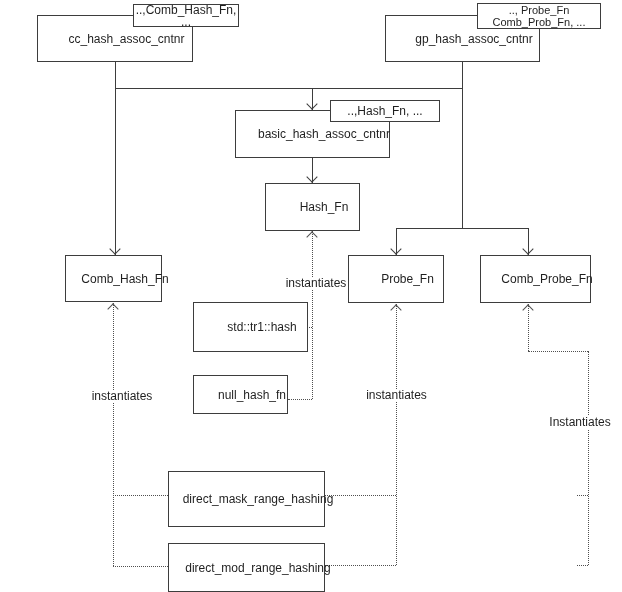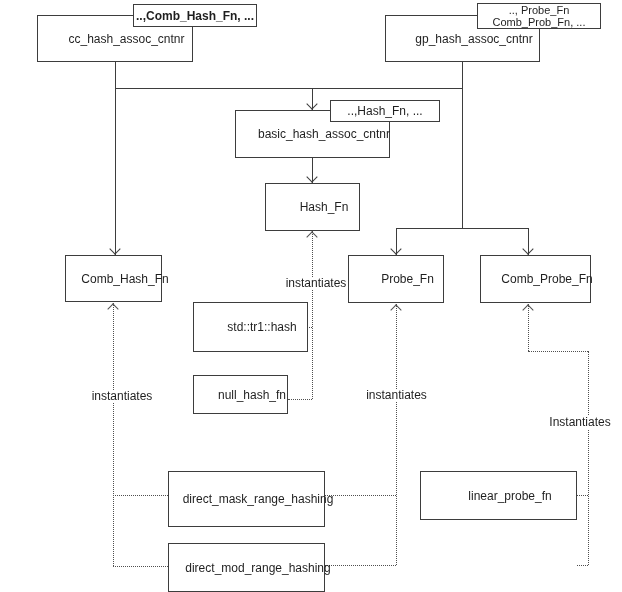--- a/index.html
+++ b/index.html
@@ -129,25 +129,22 @@
   </div>
   <div class="box" style="left:193px; top:375px; width:95px; height:39px;">
     <span>null_hash_fn</span>
   </div>
   <div class="box" style="left:168px; top:471px; width:157px; height:56px;">
     <span>direct_mask_range_hashing</span>
   </div>
   <div class="box" style="left:168px; top:543px; width:157px; height:49px;">
     <span>direct_mod_range_hashing</span>
   </div>
-  <div class="box" style="left:420px; top:471px; width:157px; height:49px;">
-    <span>linear_probe_fn</span>
-  </div>
 
-  <div class="tag" style="left:133px; top:4px; width:124px; height:23px;font-weight:bold;">
+  <div class="tag" style="left:133px; top:4px; width:106px; height:23px;">
     <span>..,Comb_Hash_Fn, ...</span>
   </div>
   <div class="tag two-line" style="left:477px; top:3px; width:124px; height:26px;">
     <span>.., Probe_Fn</span>
     <span>Comb_Prob_Fn, ...</span>
   </div>
   <div class="tag" style="left:330px; top:100px; width:110px; height:22px;">
     <span>..,Hash_Fn, ...</span>
   </div>
 

